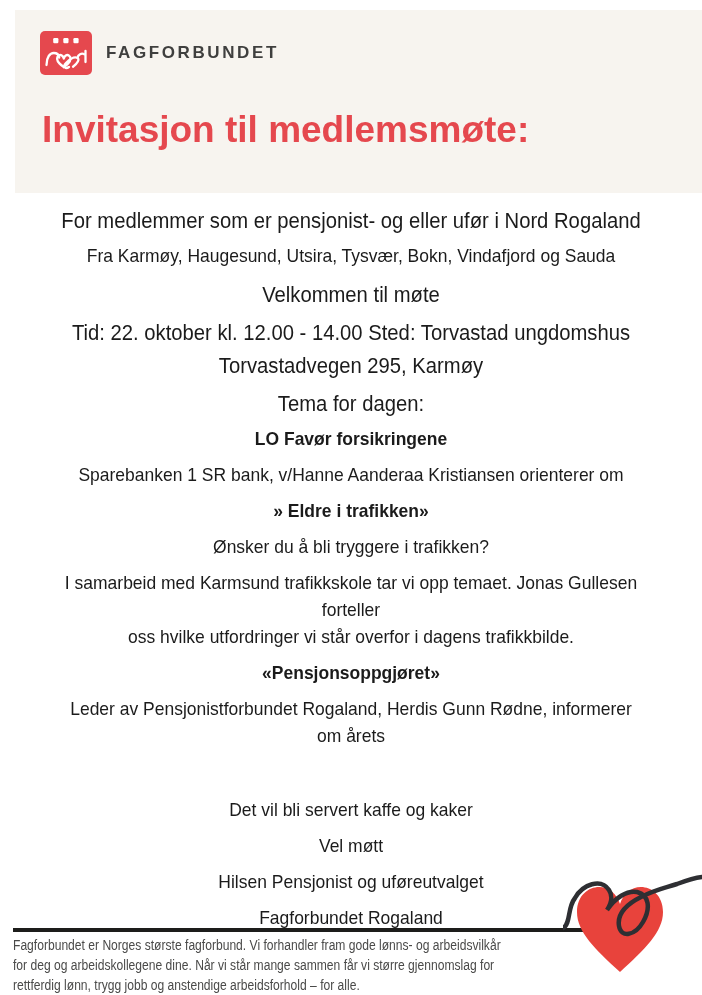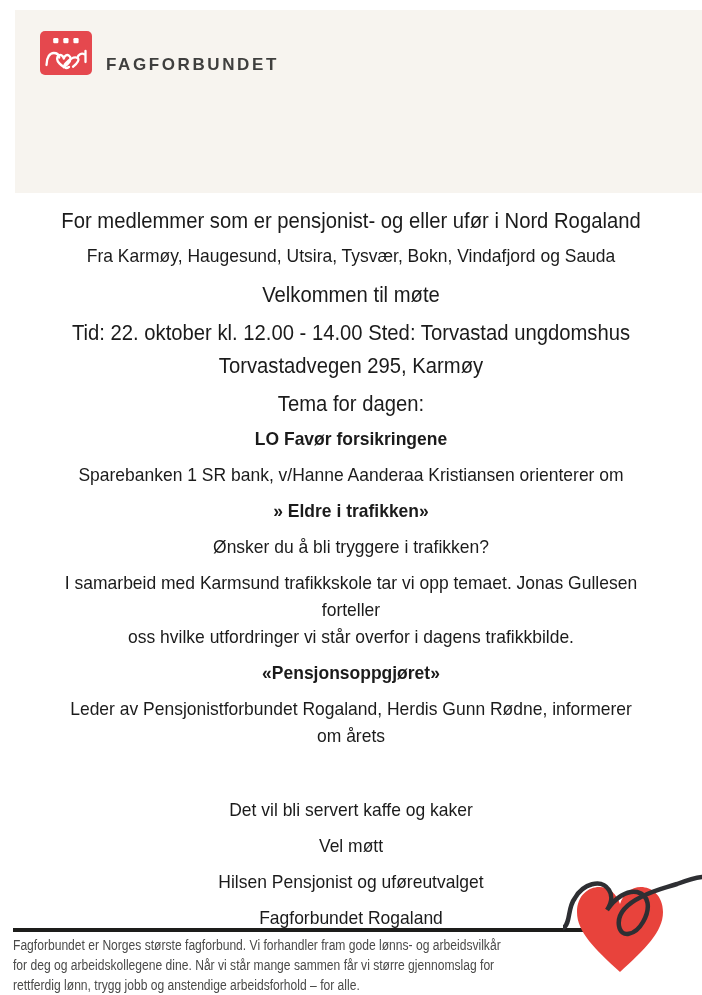--- a/index.html
+++ b/index.html
@@ -11,21 +11,21 @@
     overflow:hidden;
   }
 
   
   .header-band {
     position:absolute; left:15px; top:10px; right:0; height:183px;
     background:var(--header_bg, #f7f4ef);
   }
   .brand-row {
     position:absolute; left:25px; top:21px;
-    display:flex; align-items:flex-end; gap:14px;
+    display:flex; align-items:center; gap:14px;
   }
   .logo-svg { width:52px; height:44px; display:block; }
   .wordmark {
     font-size:17px; font-weight:bold; letter-spacing:2.6px;
     color:var(--wordmark_gray, #3f3f3e);
   }
   .title {
     position:absolute; left:27px; top:96px; margin:0;
     font-size:37px; line-height:48px; font-weight:bold;
     color:var(--brand_red, #e5484e);
@@ -73,20 +73,21 @@
         <g fill="none" stroke="#ffffff" stroke-width="2.3" stroke-linecap="round">
           <path d="M6.5 34 C6.5 26, 10 22, 13.8 22 C16.8 22, 18.8 24, 19.2 26.5"></path>
           <path d="M23.8 27.5 C23.2 24.8, 20.8 23.2, 18.8 24.4 C16.2 26, 16.6 29.6, 19.4 32.4 C21 34, 22.8 35.4, 23.8 36.2 C24.8 35.4, 26.6 34, 28.2 32.4 C31 29.6, 31.4 26, 28.8 24.4 C26.8 23.2, 24.4 24.8, 23.8 27.5"></path>
           <path d="M29 36 C25.5 38.5, 22.5 35.5, 26 32 C29.5 28.5, 34.5 25.5, 37.3 26.8 C40 28, 37.5 32.5, 33 35.7"></path>
           <path d="M37.5 27 C38 23.5, 41.5 21.8, 44.3 23.2"></path>
           <path d="M45.5 20 L45.5 31"></path>
         </g>
       </svg>
       <span class="wordmark">FAGFORBUNDET</span>
     </div>
+    <h1 class="title">Invitasjon til medlemsmøte:</h1>
   </div>
 
   <div class="content">
     <p class="lg">For medlemmer som er pensjonist- og eller ufør i Nord Rogaland</p>
     <p class="md">Fra Karmøy, Haugesund, Utsira, Tysvær, Bokn, Vindafjord og Sauda</p>
     <p class="lg">Velkommen til møte</p>
     <p class="lg">Tid: 22. oktober kl. 12.00 - 14.00 Sted: Torvastad ungdomshus
 Torvastadvegen 295, Karmøy</p>
     <p class="lg">Tema for dagen:</p>
     <p class="md bold">LO Favør forsikringene</p>

